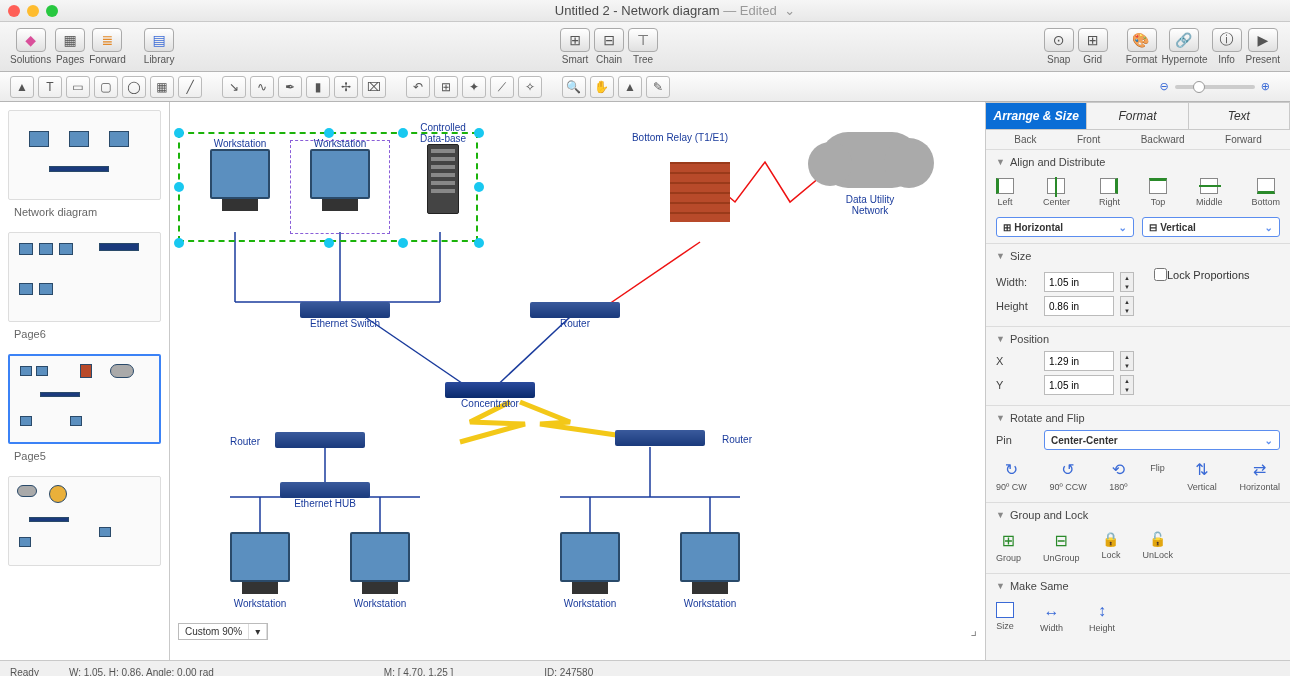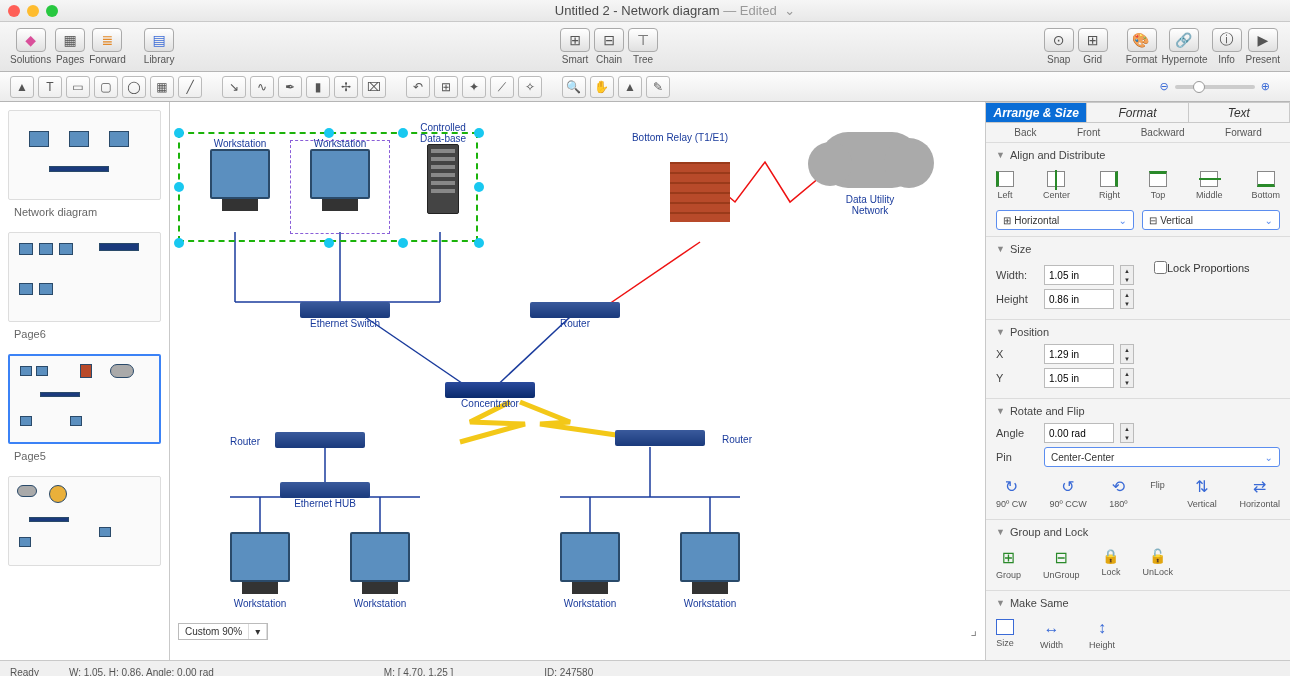--- a/index.html
+++ b/index.html
@@ -51,21 +51,21 @@
 .tab { flex:1; display:flex; align-items:center; justify-content:center; font-size:12px; border:1px solid #c9c9c9; border-left:none; background:#f4f4f4; cursor:pointer;font-style:italic; }
 .tab.active { background:#0a6dd6; color:#fff; font-weight:600; }
 .subtabs { display:flex; justify-content:space-around; padding:4px 8px; font-size:10px; color:#555; }
 .section { padding:6px 10px; border-top:1px solid #dcdcdc; }
 .sechead { display:flex; align-items:center; gap:5px; font-size:11px; color:#444; margin-bottom:6px; }
 .tri { color:#888; font-size:9px; }
 .iconrow { display:flex; justify-content:space-between; padding:4px 0; }
 .iconbtn { display:flex; flex-direction:column; align-items:center; gap:3px; font-size:9px; color:#555; cursor:pointer; }
 .iconbox { width:18px; height:16px; border:1px solid #888; background:#fff; position:relative; }
 .distrow { display:flex; gap:8px; margin-top:6px; }
-.sel { flex:1; height:20px; border:1px solid #5b8def; border-radius:3px; background:#fff; display:flex; align-items:center; padding:0 6px; font-size:10px; justify-content:space-between; }
+.sel { flex:1; height:20px; border:1px solid #5b8def; border-radius:3px; background:#fff; display:flex; align-items:center; padding:0 6px; font-size:10px; justify-content:space-between;font-weight:bold; }
 .fldrow { display:flex; align-items:center; gap:6px; margin:4px 0; }
 .fldlabel { width:42px; font-size:11px; color:#444; }
 .fldinput { width:70px; height:20px; border:1px solid #bbb; background:#fff; padding:0 4px; font-size:10px; }
 .stepper { width:14px; height:20px; border:1px solid #bbb; background:#eee; display:flex; flex-direction:column; font-size:6px; align-items:center; justify-content:space-around; }
 
 
 .statusbar { height:24px; background:#f0f0f0; border-top:1px solid #c9c9c9; display:flex; align-items:center; padding:0 10px; font-size:10px; color:#555; gap:30px; }
 .zoomctrl { position:absolute; bottom:20px; left:8px; display:flex; align-items:center; background:#fff; border:1px solid #bbb; font-size:10px; }
 .zoomctrl span { padding:2px 6px; border-right:1px solid #ddd; }
 
@@ -493,28 +493,20 @@
           </div>
         </div>
     </div>
 
     <div class="section">
       <div class="sechead">
           <span class="tri">▼</span>
           <span>Rotate and Flip</span>
         </div>
       <div class="fldrow">
-          <span class="fldlabel">Angle</span>
-          <input class="fldinput" value="0.00 rad" style="">
-          <div class="stepper">
-            <span>▲</span>
-            <span>▼</span>
-          </div>
-        </div>
-      <div class="fldrow">
           <span class="fldlabel">Pin</span>
         <div class="sel" style="flex:1">
             <span>Center-Center</span>
             <span style="color:#5b8def">⌄</span>
           </div>
       </div>
       <div class="iconrow" style="margin-top:6px">
         <div class="iconbtn">
             <span style="color:#3a6ad6;font-size:16px">↻</span>
             <span>90º CW</span>

